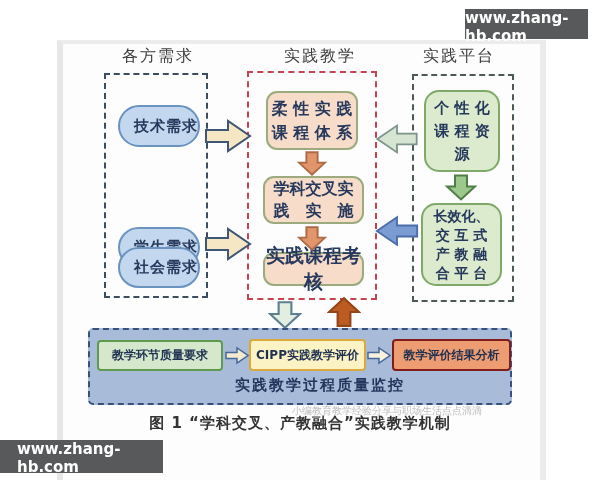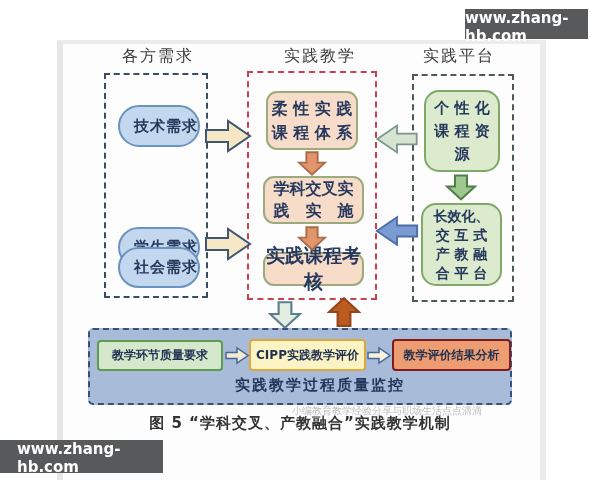--- a/index.html
+++ b/index.html
@@ -185,21 +185,21 @@
     <svg viewBox="0 0 48 38">
         <polygon points="2,13 24,13 24,4 46,19 24,34 24,25 2,25" fill="#f8f2dd" stroke="#46699c" stroke-width="3"></polygon>
       </svg>
   </div>
   <div class="pbox pbox3">
       <span>教学评价结果分析</span>
     </div>
   <div class="plabel">实践教学过程质量监控</div>
 
   <div class="faint-wm">小编教育教学经验分享与职场生活点点滴滴</div>
-  <div class="caption">图 5 “学科交叉、产教融合”实践教学机制</div>
+  <div class="caption">图 1 “学科交叉、产教融合”实践教学机制</div>
 
   <div class="wm-bar wm-top">
       <span>www.zhang-hb.com</span>
     </div>
   <div class="wm-bar wm-bottom">
       <span>www.zhang-hb.com</span>
     </div>
 </div>
 
 </body></html>

